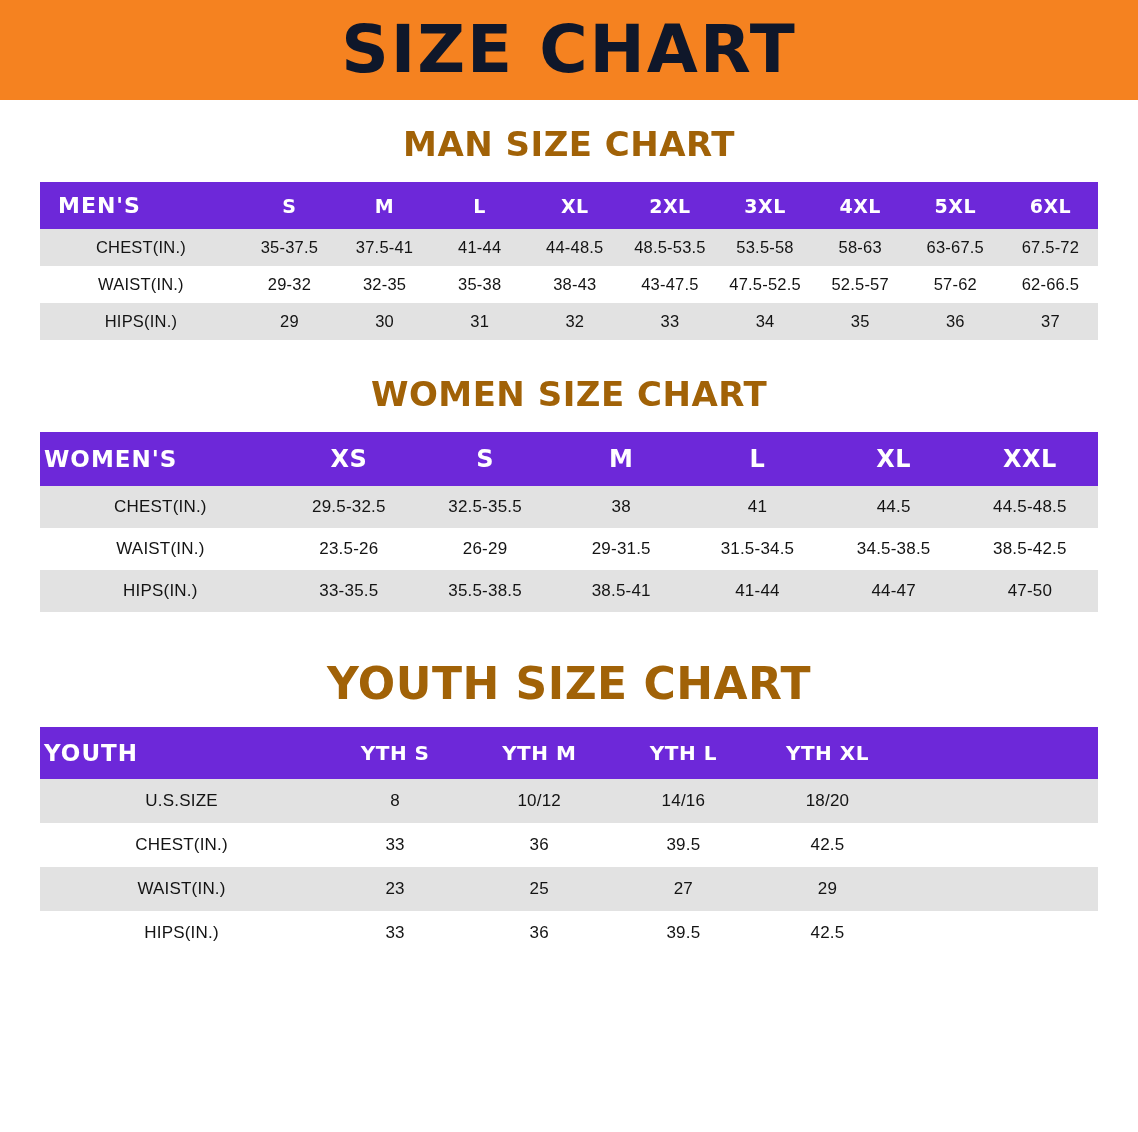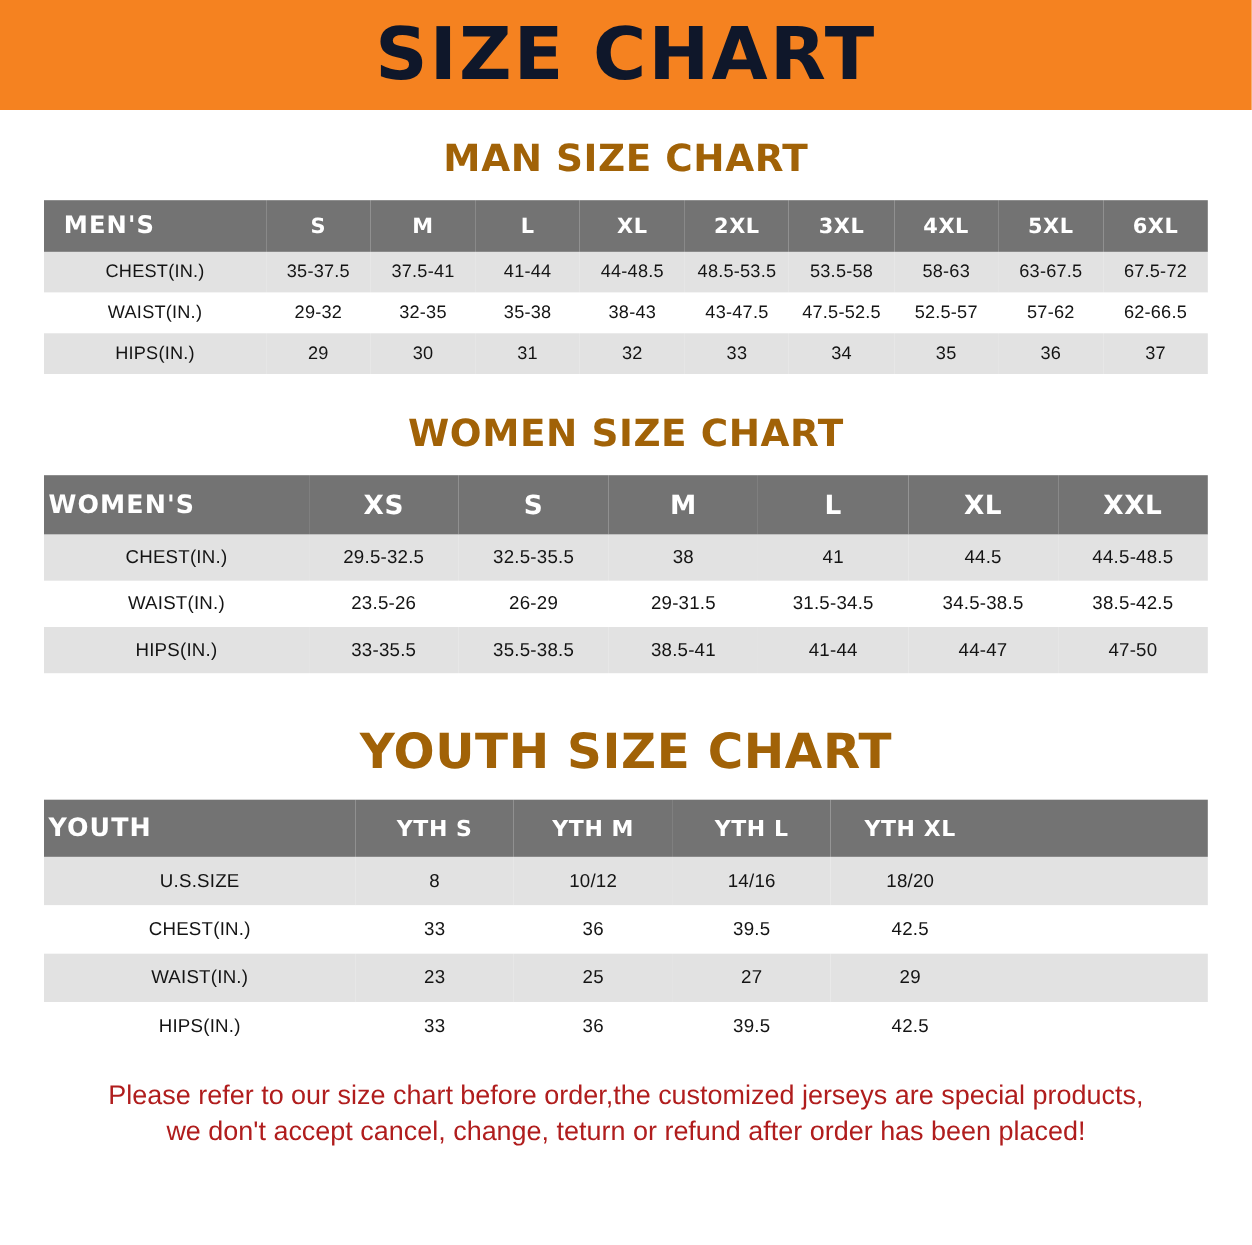--- a/index.html
+++ b/index.html
@@ -50,21 +50,21 @@
   
   .table-wrap {
     margin: 0 40px;
   }
   table {
     width: 100%;
     border-collapse: collapse;
     table-layout: fixed;
   }
   thead th {
-    background: #737373;
+    background: #6d28d9;
     color: #ffffff;
     font-family: "DejaVu Sans", sans-serif;
     font-weight: bold;
     font-size: 19px;
     padding: 11px 4px;
     text-align: center;
     letter-spacing: 0.5px;
   }
   thead th.first {
     text-align: left;
@@ -264,18 +264,14 @@
           <td>33</td>
           <td>36</td>
           <td>39.5</td>
           <td>42.5</td>
           <td></td>
         </tr>
       </tbody>
     </table>
   </div>
 
-  <div class="note">
-    <span class="note-line">Please refer to our size chart before order,the customized jerseys are special products,</span>
-    <span class="note-line">we don't accept cancel, change, teturn or refund after order has been placed!</span>
-  </div>
 
 </div>
 
 </body></html>

